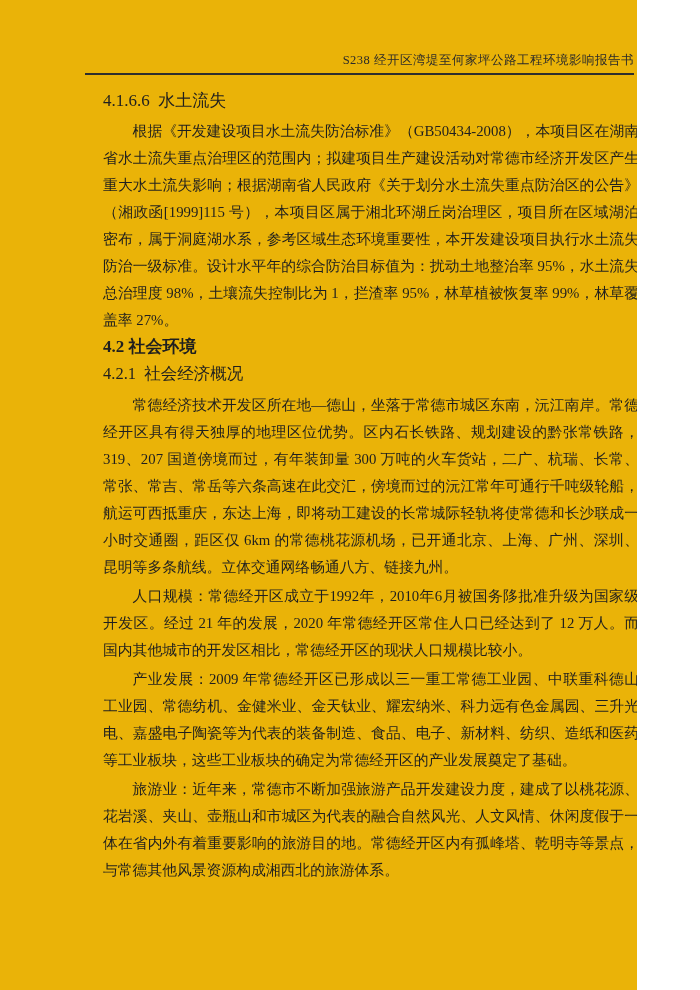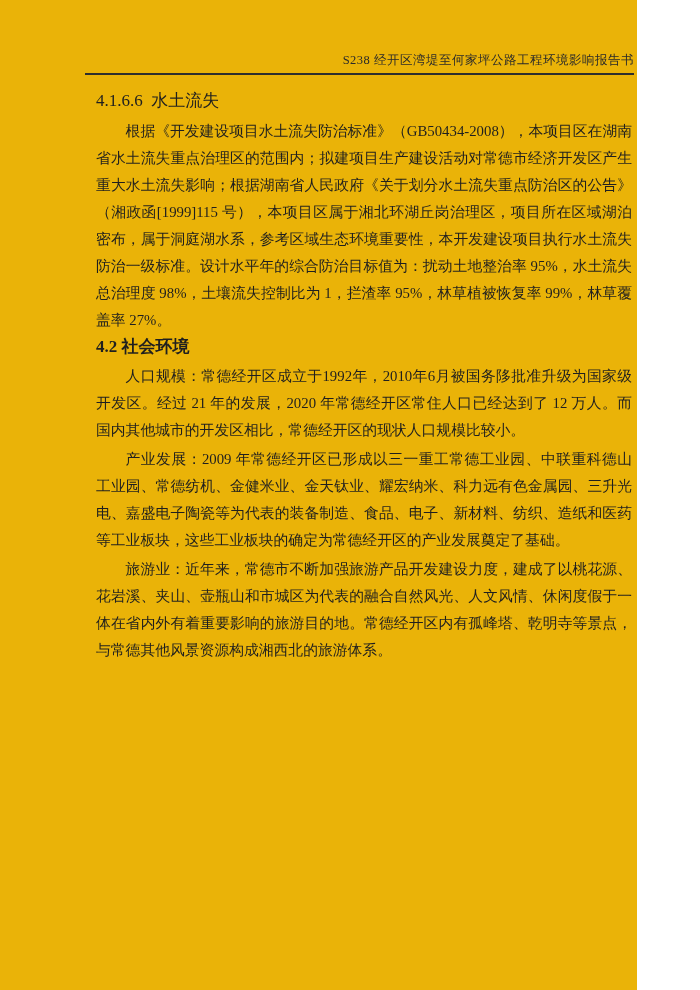--- a/index.html
+++ b/index.html
@@ -31,21 +31,21 @@
     position: absolute;
     top: 73px;
     left: 85px;
     width: 549px;
     height: 0;
     border-top: 2px solid #2e2e2e;
   }
   .content {
     position: absolute;
     top: 90px;
-    left: 96px;
+    left: 103px;
     width: 548px;
   }
   .h-sub {
     font-size: 17px;
     font-weight: normal;
     line-height: 22px;
     margin: 0 0 6px 0;
     white-space: pre-wrap;
   }
   .h-main {
@@ -93,21 +93,23 @@
   <div class="header-rule"></div>
 
   <div class="content">
 
     <h3 class="h-sub">4.1.6.6  水土流失</h3>
 
     <p class="para">根据《开发建设项目水土流失防治标准》（GB50434-2008），本项目区在湖南省水土流失重点治理区的范围内；拟建项目生产建设活动对常德市经济开发区产生重大水土流失影响；根据湖南省人民政府《关于划分水土流失重点防治区的公告》（湘政函[1999]115 号），本项目区属于湘北环湖丘岗治理区，项目所在区域湖泊密布，属于洞庭湖水系，参考区域生态环境重要性，本开发建设项目执行水土流失防治一级标准。设计水平年的综合防治目标值为：扰动土地整治率 95%，水土流失总治理度 98%，土壤流失控制比为 1，拦渣率 95%，林草植被恢复率 99%，林草覆盖率 27%。</p>
 
     <h2 class="h-main">4.2 社会环境</h2>
 
+    <h3 class="h-sub2">4.2.1  社会经济概况</h3>
 
+    <p class="para">常德经济技术开发区所在地—德山，坐落于常德市城区东南，沅江南岸。常德经开区具有得天独厚的地理区位优势。区内石长铁路、规划建设的黔张常铁路，319、207 国道傍境而过，有年装卸量 300 万吨的火车货站，二广、杭瑞、长常、常张、常吉、常岳等六条高速在此交汇，傍境而过的沅江常年可通行千吨级轮船，航运可西抵重庆，东达上海，即将动工建设的长常城际轻轨将使常德和长沙联成一小时交通圈，距区仅 6km 的常德桃花源机场，已开通北京、上海、广州、深圳、昆明等多条航线。立体交通网络畅通八方、链接九州。</p>
 
     <p class="para">人口规模：常德经开区成立于1992年，2010年6月被国务陊批准升级为国家级开发区。经过 21 年的发展，2020 年常德经开区常住人口已经达到了 12 万人。而国内其他城市的开发区相比，常德经开区的现状人口规模比较小。</p>
 
     <p class="para">产业发展：2009 年常德经开区已形成以三一重工常德工业园、中联重科德山工业园、常德纺机、金健米业、金天钛业、耀宏纳米、科力远有色金属园、三升光电、嘉盛电子陶瓷等为代表的装备制造、食品、电子、新材料、纺织、造纸和医药等工业板块，这些工业板块的确定为常德经开区的产业发展奠定了基础。</p>
 
     <p class="para">旅游业：近年来，常德市不断加强旅游产品开发建设力度，建成了以桃花源、花岩溪、夹山、壶瓶山和市城区为代表的融合自然风光、人文风情、休闲度假于一体在省内外有着重要影响的旅游目的地。常德经开区内有孤峰塔、乾明寺等景点，与常德其他风景资源构成湘西北的旅游体系。</p>
 
   </div>
 
   <div class="page-footer">

